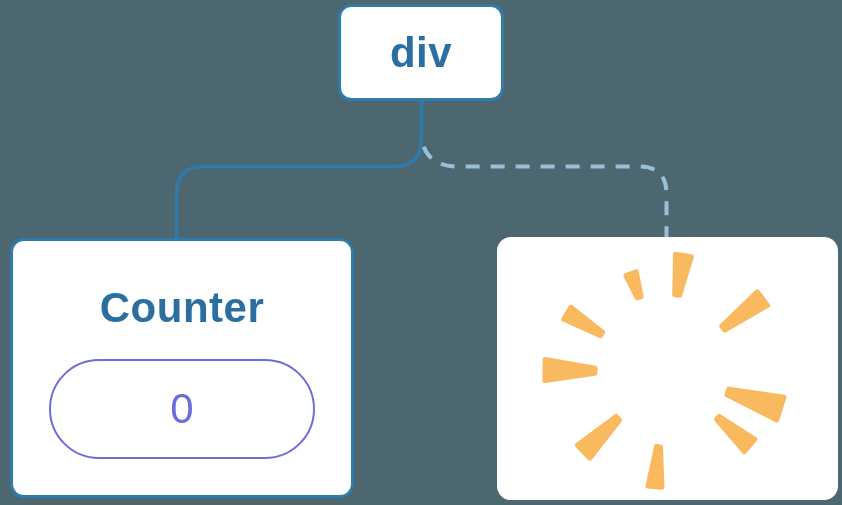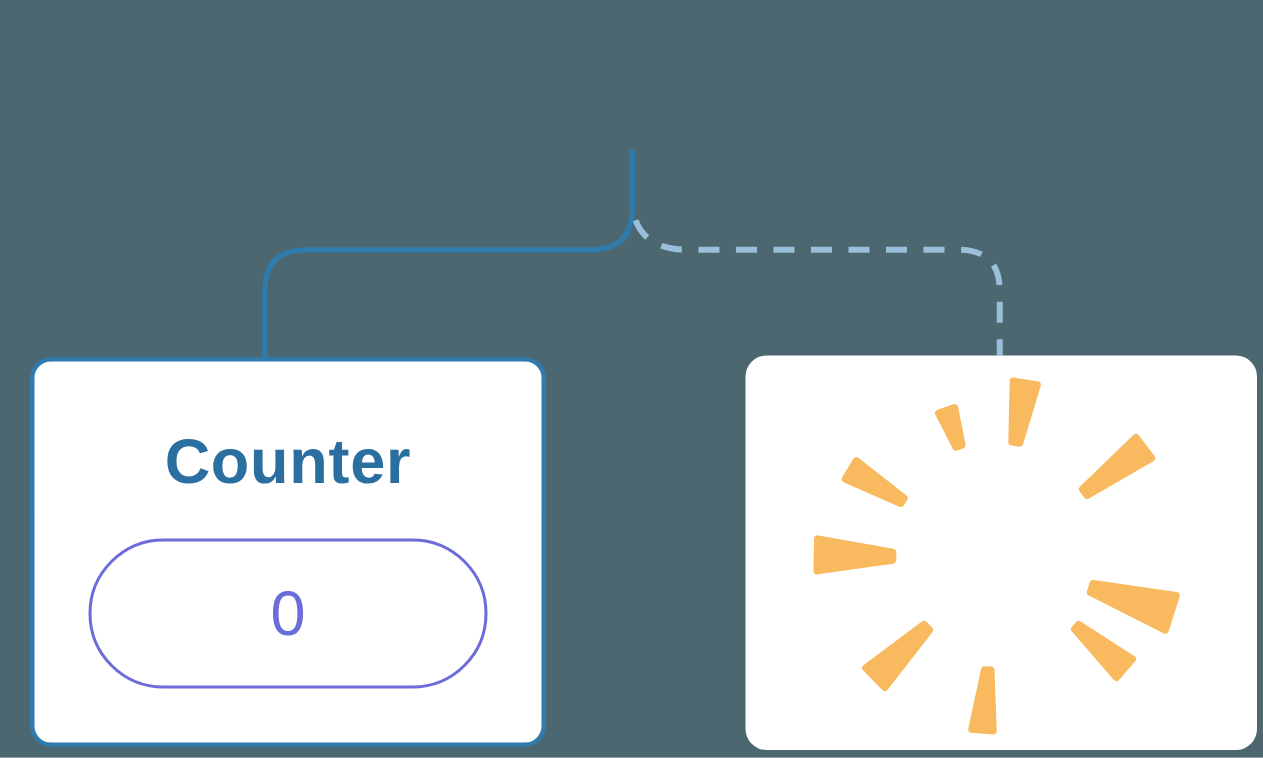--- a/index.html
+++ b/index.html
@@ -56,21 +56,21 @@
     letter-spacing: 0.5px;
   }
   .card {
     position: absolute;
     box-sizing: border-box;
     background: var(--card-background, #fff);
     border-radius: 14px;
     z-index: 2;
   }
   .card-counter {
-    left: 20px;
+    left: 10px;
     top: 238px;
     width: 344px;
     height: 260px;
     border: 3px solid var(--node-border, #2F7BAC);
   }
   .counter-title {
     margin-top: 42px;
     text-align: center;
     color: var(--node-text, #2B6FA0);
     font-size: 42px;
@@ -129,20 +129,23 @@
 </head>
 <body>
 
 <div class="stage">
 
   <svg class="edges" width="842" height="505" viewBox="0 0 842 505" aria-hidden="true">
     <path class="edge-solid" d="M421.5 101 L421.5 139 Q421.5 166.5 394 166.5 L204 166.5 Q176.5 166.5 176.5 194 L176.5 240"></path>
     <path class="edge-dashed" d="M421.5 136 C423 156 436 166.5 458 166.5 L639 166.5 Q666.5 166.5 666.5 194 L666.5 237"></path>
   </svg>
 
+  <div class="node-root">
+    <span class="node-root-label">div</span>
+  </div>
 
   <div class="card card-counter">
     <div class="counter-title">Counter</div>
     <div class="state-pill">
       <span class="pill-value">0</span>
     </div>
   </div>
 
   <div class="card card-poof">
     <svg class="poof-burst" width="341" height="263" viewBox="0 0 341 263" aria-hidden="true">

